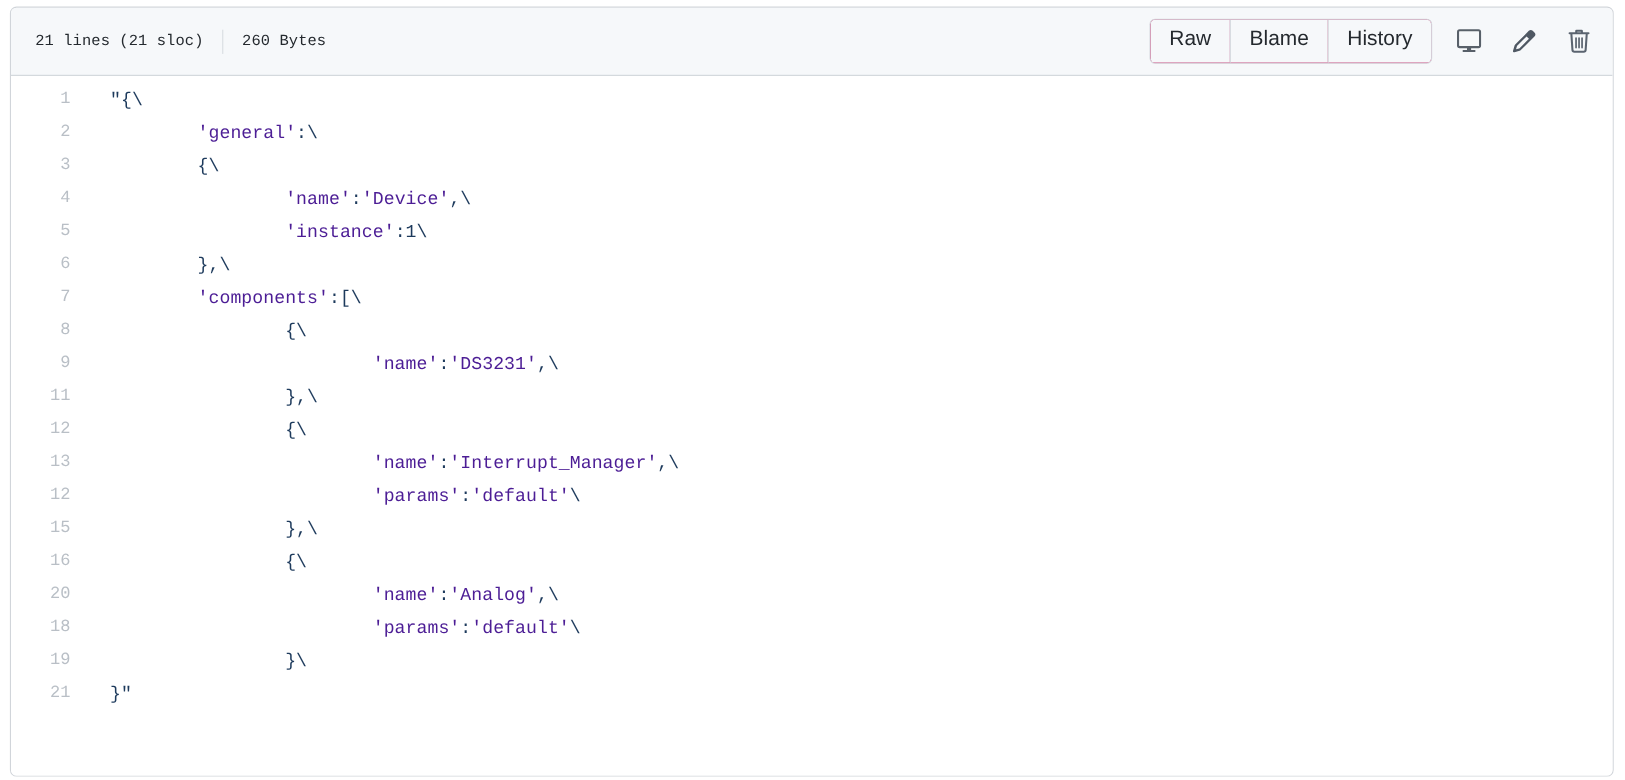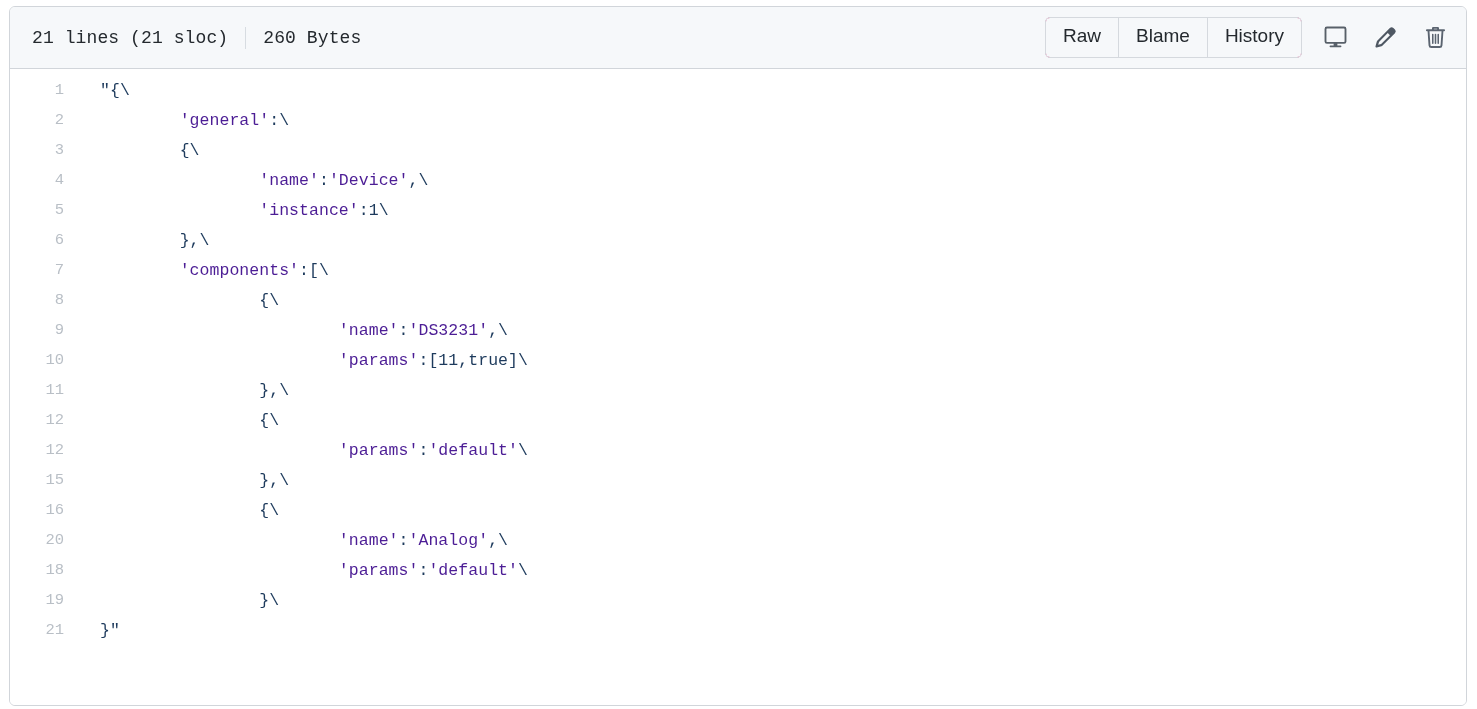--- a/index.html
+++ b/index.html
@@ -35,21 +35,21 @@
     border-bottom: 1px solid #d1d5da;
     display: flex;
     align-items: center;
     padding: 0 14px 0 22px;
   }
 
   .file-meta {
     display: flex;
     align-items: center;
     font-family: "Liberation Mono", "DejaVu Sans Mono", monospace;
-    font-size: 18px;
+    font-size: 14px;
     color: #24292e;
     letter-spacing: 0.1px;
     white-space: nowrap;
   }
   .file-meta .lines-text { }
   .meta-divider {
     display: inline-block;
     width: 1px;
     height: 22px;
     background: #d7dce1;
@@ -215,30 +215,30 @@
           </tr>
           <tr>
             <td class="line-num">8</td>
             <td class="line-code">                <span class="p">{\</span></td>
           </tr>
           <tr>
             <td class="line-num">9</td>
             <td class="line-code">                        <span class="s">'name'</span><span class="p">:</span><span class="s">'DS3231'</span><span class="p">,\</span></td>
           </tr>
           <tr>
-            <td class="line-num">10</td>
-            <td class="line-code">                        <span class="s">'params'</span><span class="p">:[11,true]\</span></td>
-          </tr>
-          <tr>
             <td class="line-num">11</td>
             <td class="line-code">                <span class="p">},\</span></td>
           </tr>
           <tr>
             <td class="line-num">12</td>
             <td class="line-code">                <span class="p">{\</span></td>
+          </tr>
+          <tr>
+            <td class="line-num">13</td>
+            <td class="line-code">                        <span class="s">'name'</span><span class="p">:</span><span class="s">'Interrupt_Manager'</span><span class="p">,\</span></td>
           </tr>
           <tr>
             <td class="line-num">12</td>
             <td class="line-code">                        <span class="s">'params'</span><span class="p">:</span><span class="s">'default'</span><span class="p">\</span></td>
           </tr>
           <tr>
             <td class="line-num">15</td>
             <td class="line-code">                <span class="p">},\</span></td>
           </tr>
           <tr>

